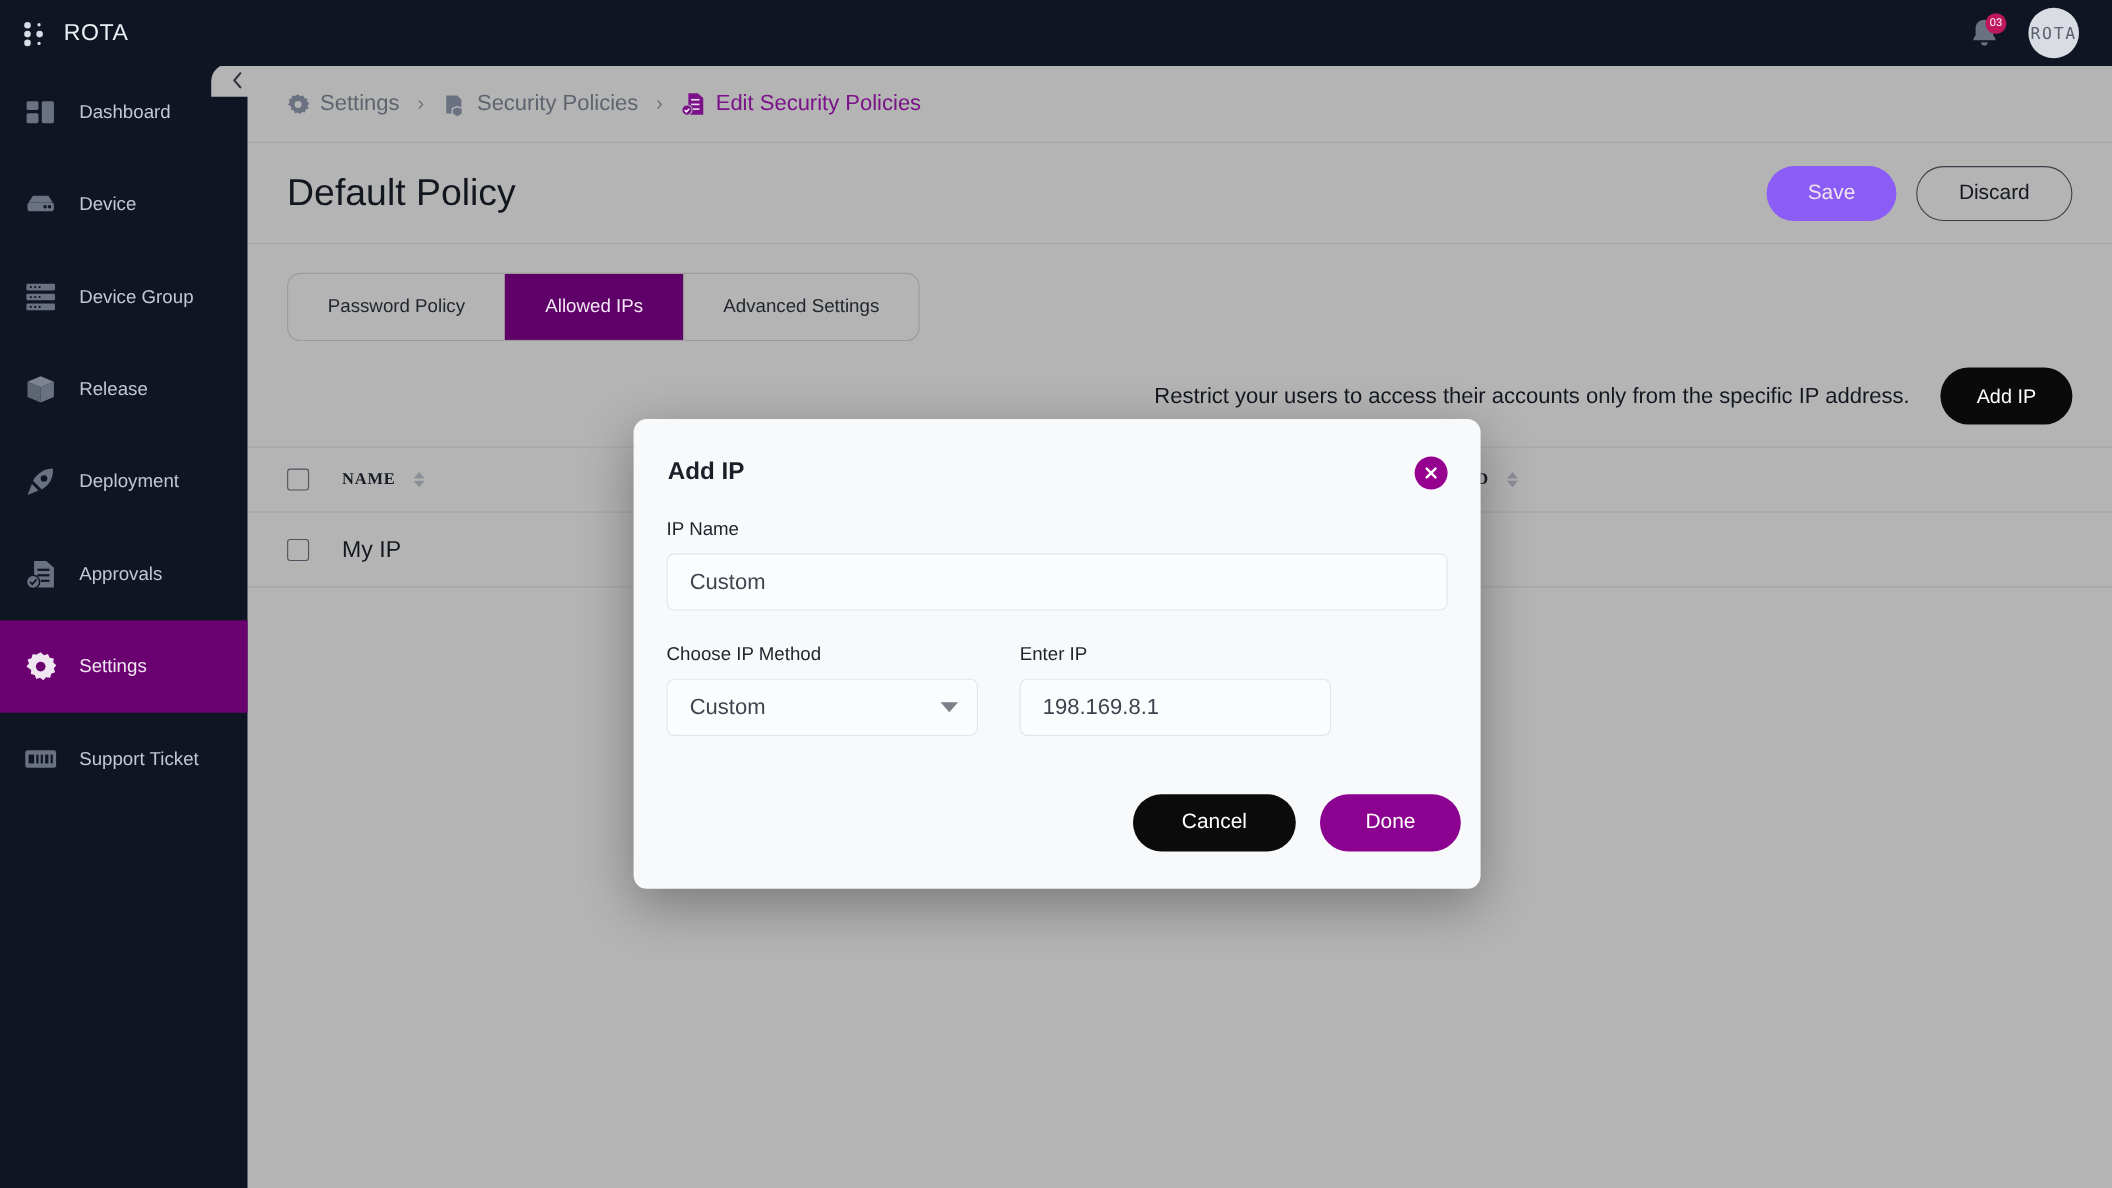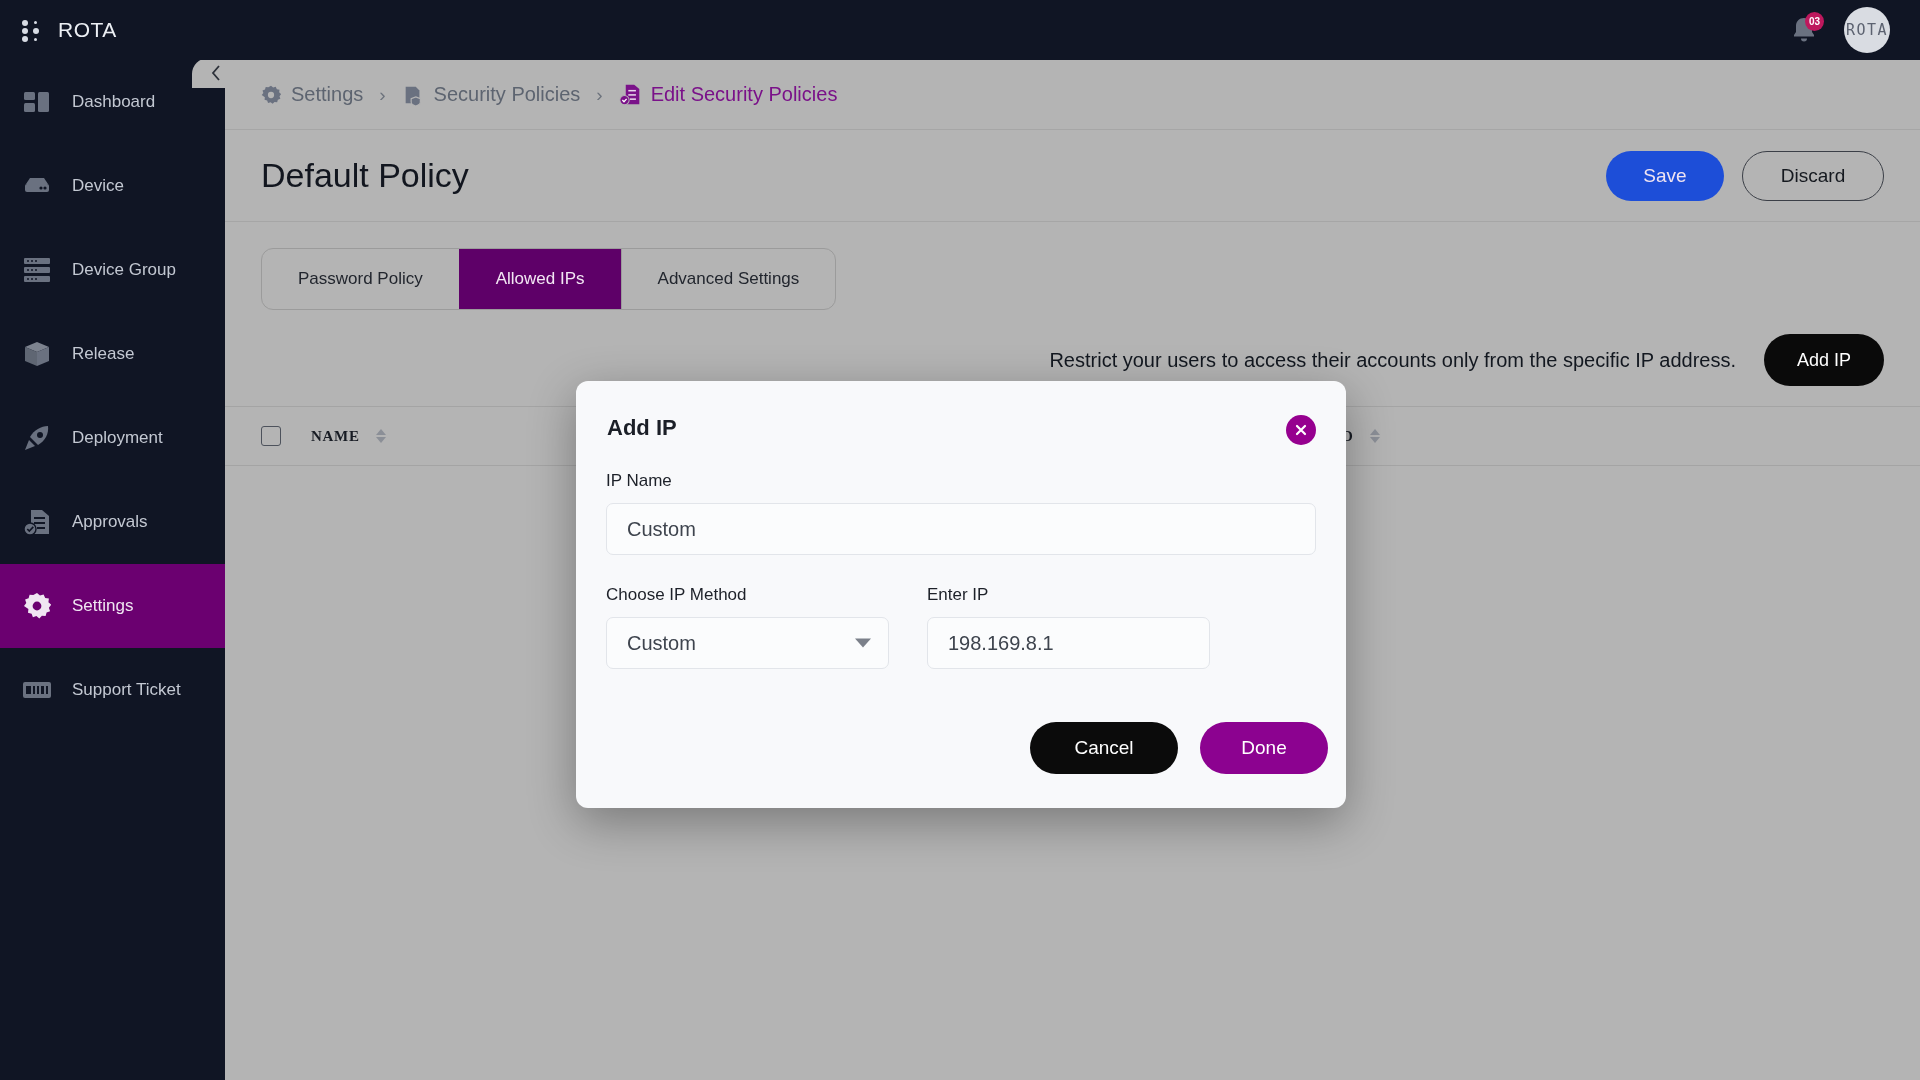--- a/index.html
+++ b/index.html
@@ -37,21 +37,21 @@
   .topbar-right {
     margin-left: auto; display: flex; align-items: center; gap: 26px; padding-right: 30px;
   }
   .bell { position: relative; width: 28px; height: 30px; }
   .bell svg { display: block; }
   .badge {
     position: absolute; top: -3px; right: -6px;
     min-width: 19px; height: 19px; border-radius: 50%;
     background: #be185d; color: #fff;
     font-size: 10px; display: flex; align-items: center; justify-content: center;
-    font-weight: 700;
+    font-weight: 400;
   }
   .avatar {
     width: 46px; height: 46px; border-radius: 50%;
     background: #d9dce2; color: #5c6270;
     display: flex; align-items: center; justify-content: center;
     font-size: 15px; letter-spacing: 1.5px;
     font-family: "DejaVu Sans Mono", monospace;
   }
 
   
@@ -104,21 +104,21 @@
     padding: 0 36px; border-bottom: 1px solid #a6a6a6;
   }
   .page-title { font-size: 34px; color: #12161f; font-weight: 400; }
   .head-actions { margin-left: auto; display: flex; gap: 18px; align-items: center; }
   .btn {
     border: none; cursor: pointer; font-family: inherit;
     display: flex; align-items: center; justify-content: center;
   }
   .btn-save {
     width: 118px; height: 50px; border-radius: 26px;
-    background: #1d4ed8; color: #efe3f1; font-size: 19px;
+    background: #8b5cf6; color: #efe3f1; font-size: 19px;
   }
   .btn-discard {
     width: 142px; height: 50px; border-radius: 26px;
     background: transparent; color: #15191f; font-size: 19px;
     border: 1.6px solid #3b3f47;
   }
 
   
   .tabs-area { padding: 26px 36px 0 36px; }
   .tabs {
@@ -427,20 +427,29 @@
         </div>
         <div class="col-method">
           <span class="th">METHOD</span>
           <span class="sort-ic">
               <span class="up"></span>
               <span class="dn"></span>
             </span>
         </div>
       </div>
 
+      <div class="tbl-row">
+        <div class="cb"></div>
+        <div class="col-name">
+          <span class="cell-name">My IP</span>
+        </div>
+        <div class="col-method">
+          <span class="cell-method">My IP</span>
+        </div>
+      </div>
     </div>
   </div>
 
   <div class="modal-scrim">
     <div class="modal">
 
       <div class="modal-head">
         <div class="modal-title">Add IP</div>
         <button class="modal-close">
           <svg width="14" height="14" viewBox="0 0 14 14">

